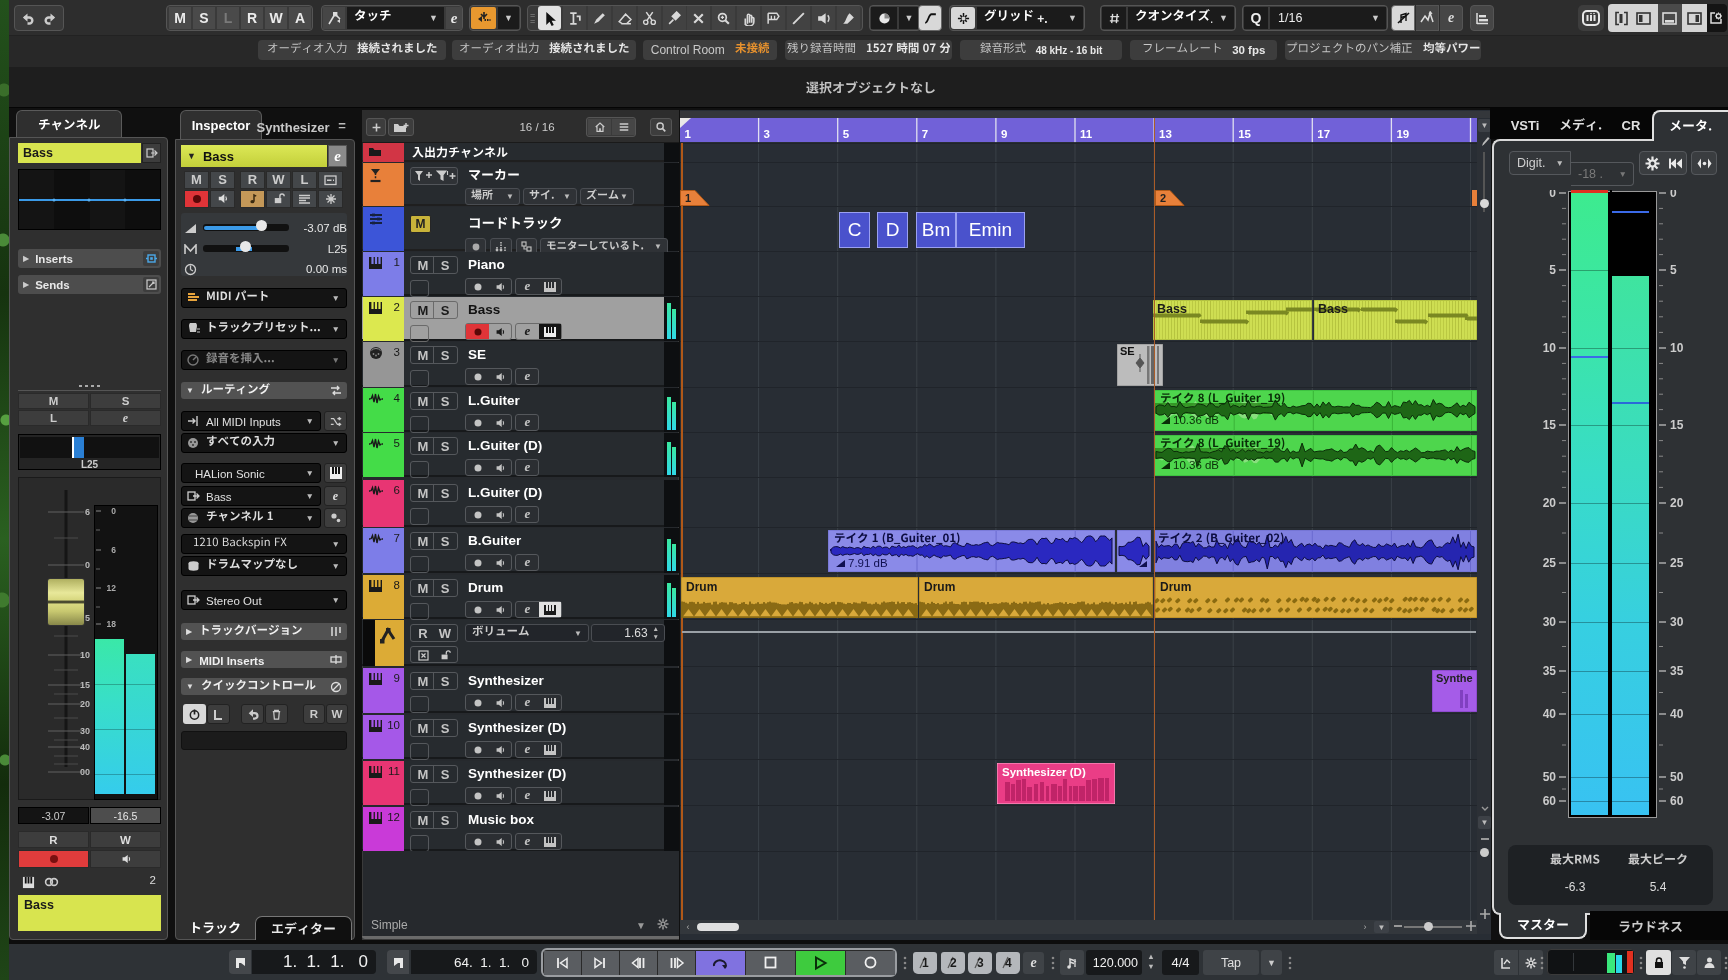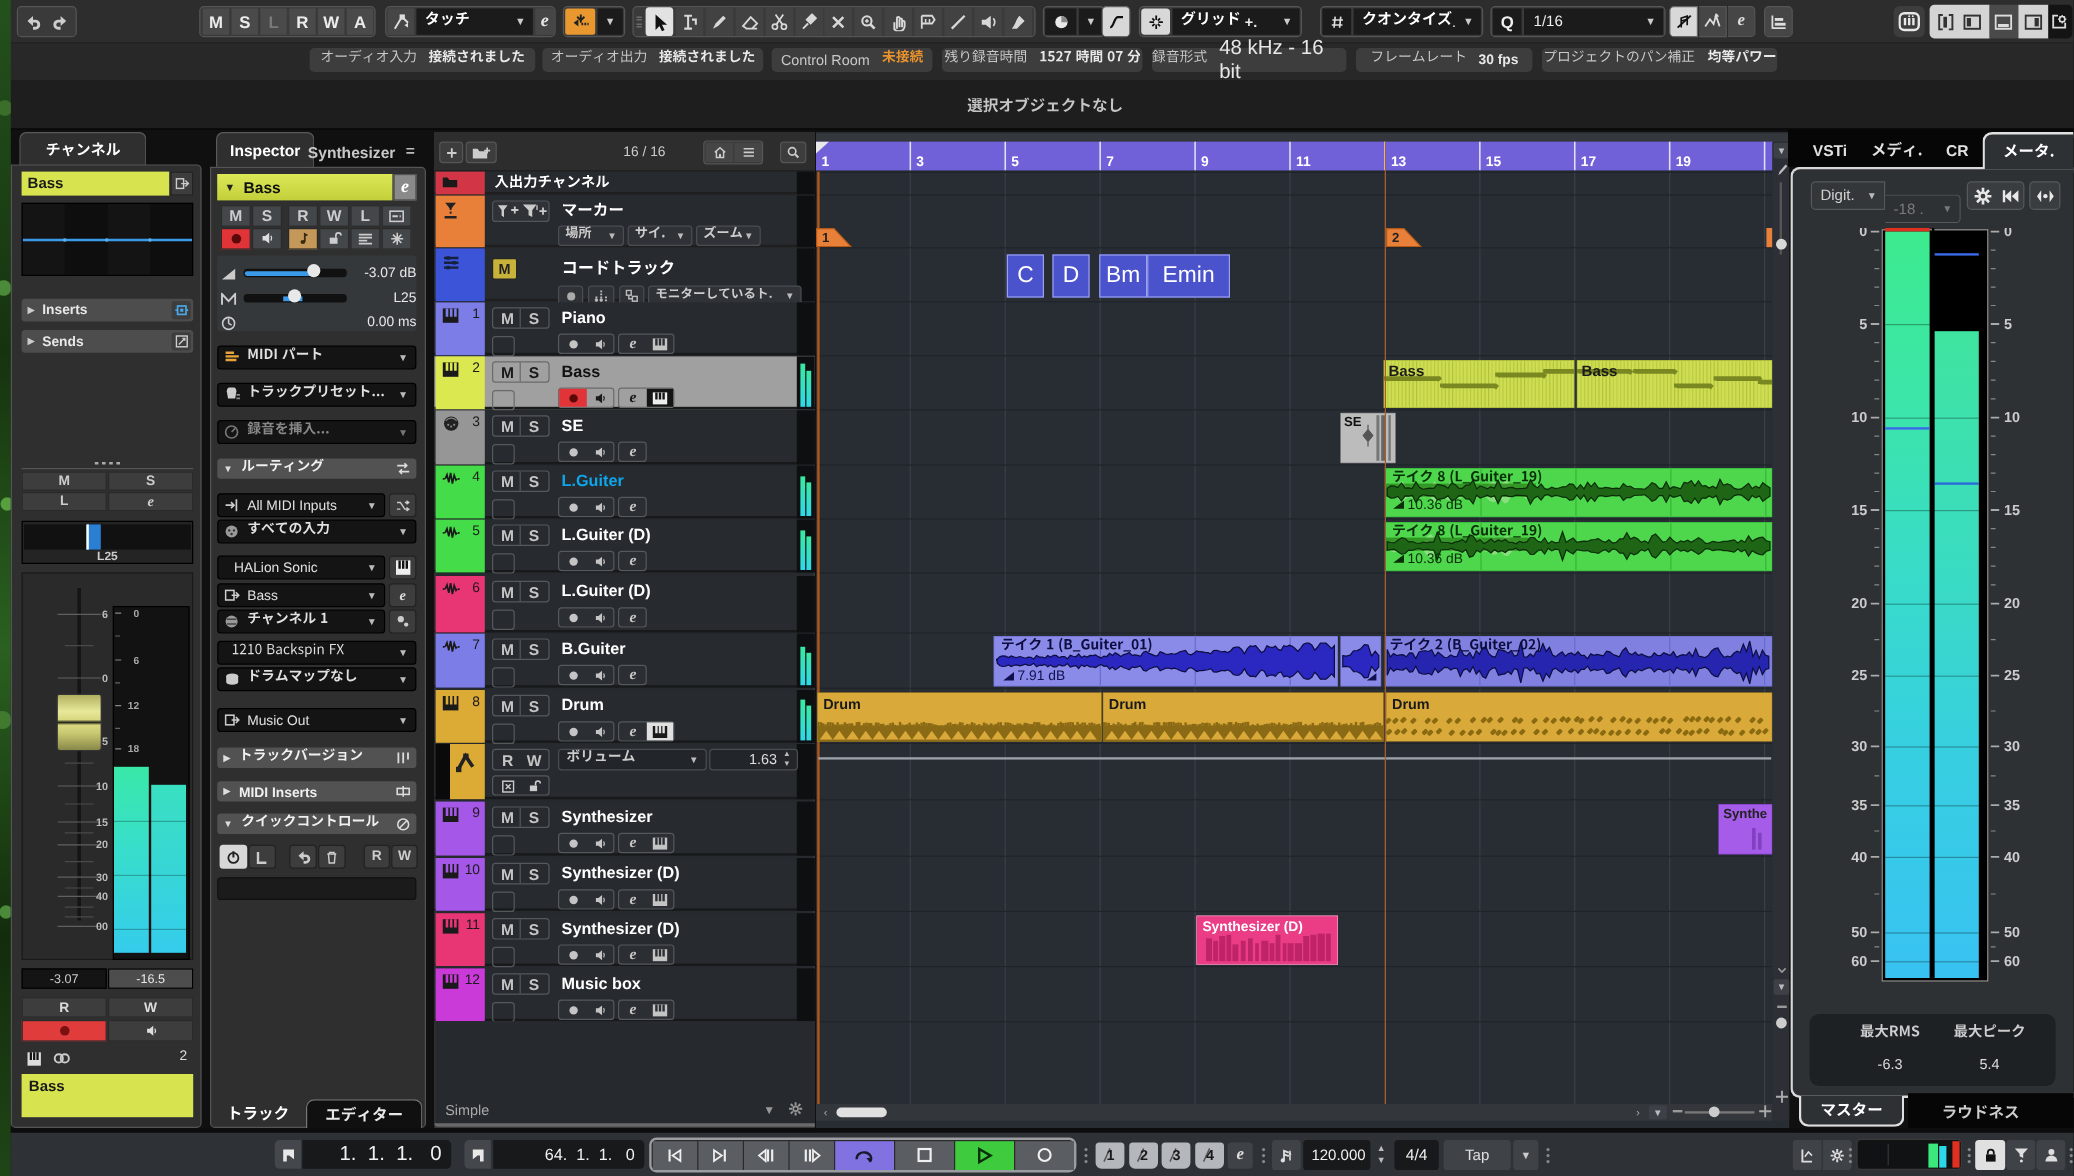--- a/index.html
+++ b/index.html
@@ -347,21 +347,21 @@
 <div class="abs " style="left:960px;top:40px;width:162px;height:20px;background:#3d3d3d;border-radius:4px">
     <div class="fx" style="width:100%;height:100%;justify-content:center;gap:10px">
       <span><svg class="jp" width="46.0" height="12.6" style="vertical-align:0.0px">
           <g fill="#c8c8c8" transform="translate(0,10.12) scale(0.01150,-0.01150)">
             <use href="#gr9332" x="0"></use>
             <use href="#gr97f3" x="1000"></use>
             <use href="#gr5f62" x="2000"></use>
             <use href="#gr5f0f" x="3000"></use>
           </g>
         </svg></span>
-      <span style="color:#e8e8e8;font-weight:normal;font-size:17px">48 kHz - 16 bit</span>
+      <span style="color:#e8e8e8;font-weight:bold;font-size:10px">48 kHz - 16 bit</span>
     </div>
   </div>
 <div class="abs " style="left:1130px;top:40px;width:147px;height:20px;background:#3d3d3d;border-radius:4px">
     <div class="fx" style="width:100%;height:100%;justify-content:center;gap:10px">
       <span><svg class="jp" width="80.5" height="12.6" style="vertical-align:0.0px">
           <g fill="#c8c8c8" transform="translate(0,10.12) scale(0.01150,-0.01150)">
             <use href="#gr30d5" x="0"></use>
             <use href="#gr30ec" x="1000"></use>
             <use href="#gr30fc" x="2000"></use>
             <use href="#gr30e0" x="3000"></use>
@@ -877,21 +877,21 @@
     </div>
   </div>
 <div class="abs " style="left:181px;top:590px;width:166px;height:20px;background:#141414;border-radius:3px;border:1px solid #000">
     <div class="fx" style="width:100%;height:100%">
       <span style="margin-left:5px">
         <svg width="13" height="12" viewBox="0 0 13 12" style="">
           <rect x="1" y="2" width="7" height="8" fill="none" stroke="#ccc" stroke-width="1.3"></rect>
           <path d="M6 6 h6 M9.5 3.5 L12 6 L9.5 8.5" stroke="#ccc" stroke-width="1.3" fill="none"></path>
         </svg>
       </span>
-      <span style="margin-left:6px"><span style="color:#e0e0e0;font-size:11.5px">Music Out</span></span>
+      <span style="margin-left:6px"><span style="color:#e0e0e0;font-size:11.5px">Stereo Out</span></span>
       <span style="margin-left:auto;margin-right:6px;color:#bbb;font-size:8.5px">▼</span>
     </div>
   </div>
 <div class="abs fx" style="left:181px;top:623px;width:166px;height:17px;background:#525252;border-radius:3px">
     <span style="color:#ddd;font-size:8px;margin-left:5px">▶</span>
     <span style="margin-left:7px"><svg class="jp" width="103.5" height="12.6" style="vertical-align:0.0px">
         <g fill="#f0f0f0" transform="translate(0,10.12) scale(0.01150,-0.01150)">
           <use href="#gb30c8" x="0"></use>
           <use href="#gb30e9" x="1000"></use>
           <use href="#gb30c3" x="2000"></use>
@@ -1270,21 +1270,21 @@
 <div class="abs " style="left:368px;top:392px;width:16px;height:14px;">
     <svg width="16" height="14" viewBox="0 0 16 14" style="">
       <path d="M1 7 h1.5 M13.5 7 H15 M3 7 L4.5 3.5 L6 10 L7.5 2 L9 11 L10.5 4 L12 8 L13 7" stroke="#1a1a1a" stroke-width="1.4" fill="none"></path>
     </svg>
   </div>
 <div class="abs " style="left:386px;top:392px;width:14px;height:13px;color:#1a1a1a;font-size:11.5px;text-align:right">4</div>
 <div class="abs " style="left:410px;top:392px;width:48px;height:18px;border:1px solid #55585c;border-radius:3px"></div>
 <div class="abs " style="left:433px;top:393px;width:1px;height:16px;background:#55585c"></div>
 <div class="abs ctr" style="left:412px;top:393px;width:22px;height:16px;color:#c4c4c4;font-weight:bold;font-size:13px">M</div>
 <div class="abs ctr" style="left:434px;top:393px;width:22px;height:16px;color:#c4c4c4;font-weight:bold;font-size:13px">S</div>
-<div class="abs " style="left:468px;top:393px;width:190px;height:17px;color:#0ea5e9;font-weight:bold;font-size:13.5px">L.Guiter</div>
+<div class="abs " style="left:468px;top:393px;width:190px;height:17px;color:#ffffff;font-weight:bold;font-size:13.5px">L.Guiter</div>
 <div class="abs " style="left:410px;top:416px;width:19px;height:17px;border:1px solid #55585c;border-radius:3px"></div>
 <div class="abs " style="left:465px;top:414px;width:47px;height:17px;background:#2b2e32;border:1px solid #55585c;border-radius:3px;overflow:hidden"></div>
 <div class="abs ctr" style="left:466px;top:415px;width:23px;height:15px;">
     <svg width="10" height="10" viewBox="0 0 10 10" style="">
       <circle cx="5" cy="5" r="3.5" fill="#c4c4c4"></circle>
     </svg>
   </div>
 <div class="abs ctr" style="left:489px;top:415px;width:22px;height:15px;">
     <svg width="12" height="12" viewBox="0 0 14 14" style="">
       <path d="M3 5 h2.5 l3.5 -2.8 v9.6 L5.5 9 H3 z" fill="#c4c4c4"></path>

